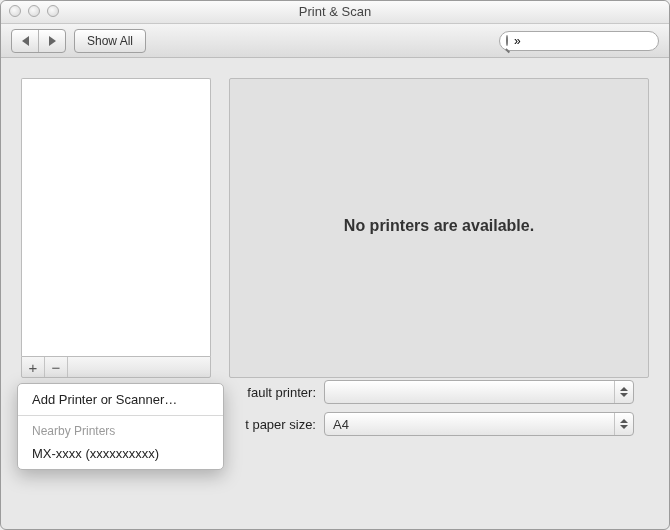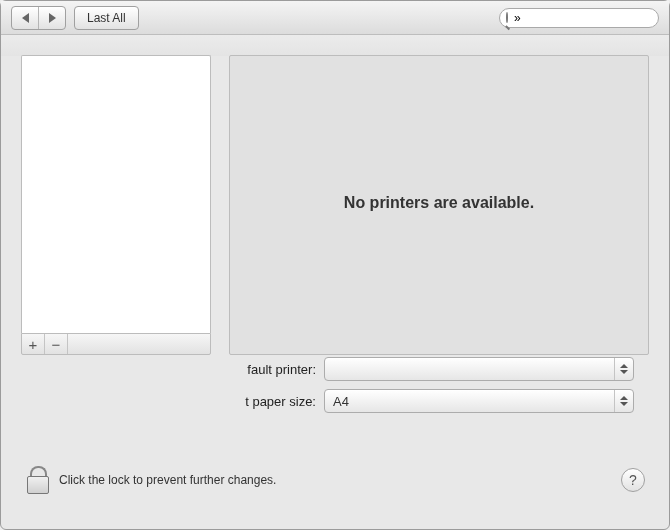--- a/index.html
+++ b/index.html
@@ -328,32 +328,40 @@
     height: 1px;
     background: #d8d8d8;
     margin: 4px 0;
   }
 </style>
 </head>
 <body>
 
 <div class="window">
 
+  <div class="titlebar">
+    <div class="traffic-lights">
+      <div class="tl"></div>
+      <div class="tl"></div>
+      <div class="tl"></div>
+    </div>
+    <div class="title">Print &amp; Scan</div>
+  </div>
 
   <div class="toolbar">
     <div class="segmented">
       <div class="seg">
         <div class="arrow-left"></div>
       </div>
       <div class="seg">
         <div class="arrow-right"></div>
       </div>
     </div>
     <div class="btn">
-      <span>Last All</span>
+      <span>Show All</span>
     </div>
     <div class="search-field">
       <div class="mag"></div>
       <input type="text" value="»" style="">
       <div class="clr"></div>
     </div>
   </div>
 
   <div class="content">
 
@@ -391,27 +399,23 @@
         <div class="popup">
           <span>A4</span>
           <div class="cap">
             <div class="up"></div>
               <div class="down"></div>
           </div>
         </div>
       </div>
     </div>
 
-    <div class="lockrow">
-      <div class="lockicon">
-        <div class="shackle"></div>
-        <div class="body"></div>
-      </div>
-      <span>Click the lock to prevent further changes.</span>
-      <div class="helpbtn">
-        <span>?</span>
-      </div>
-    </div>
 
   </div>
 
+  <div class="context-menu">
+    <div class="mi">Add Printer or Scanner…</div>
+    <div class="sep"></div>
+    <div class="mi header">Nearby Printers</div>
+    <div class="mi">MX-xxxx (xxxxxxxxxx)</div>
+  </div>
 
 </div>
 
 </body></html>

